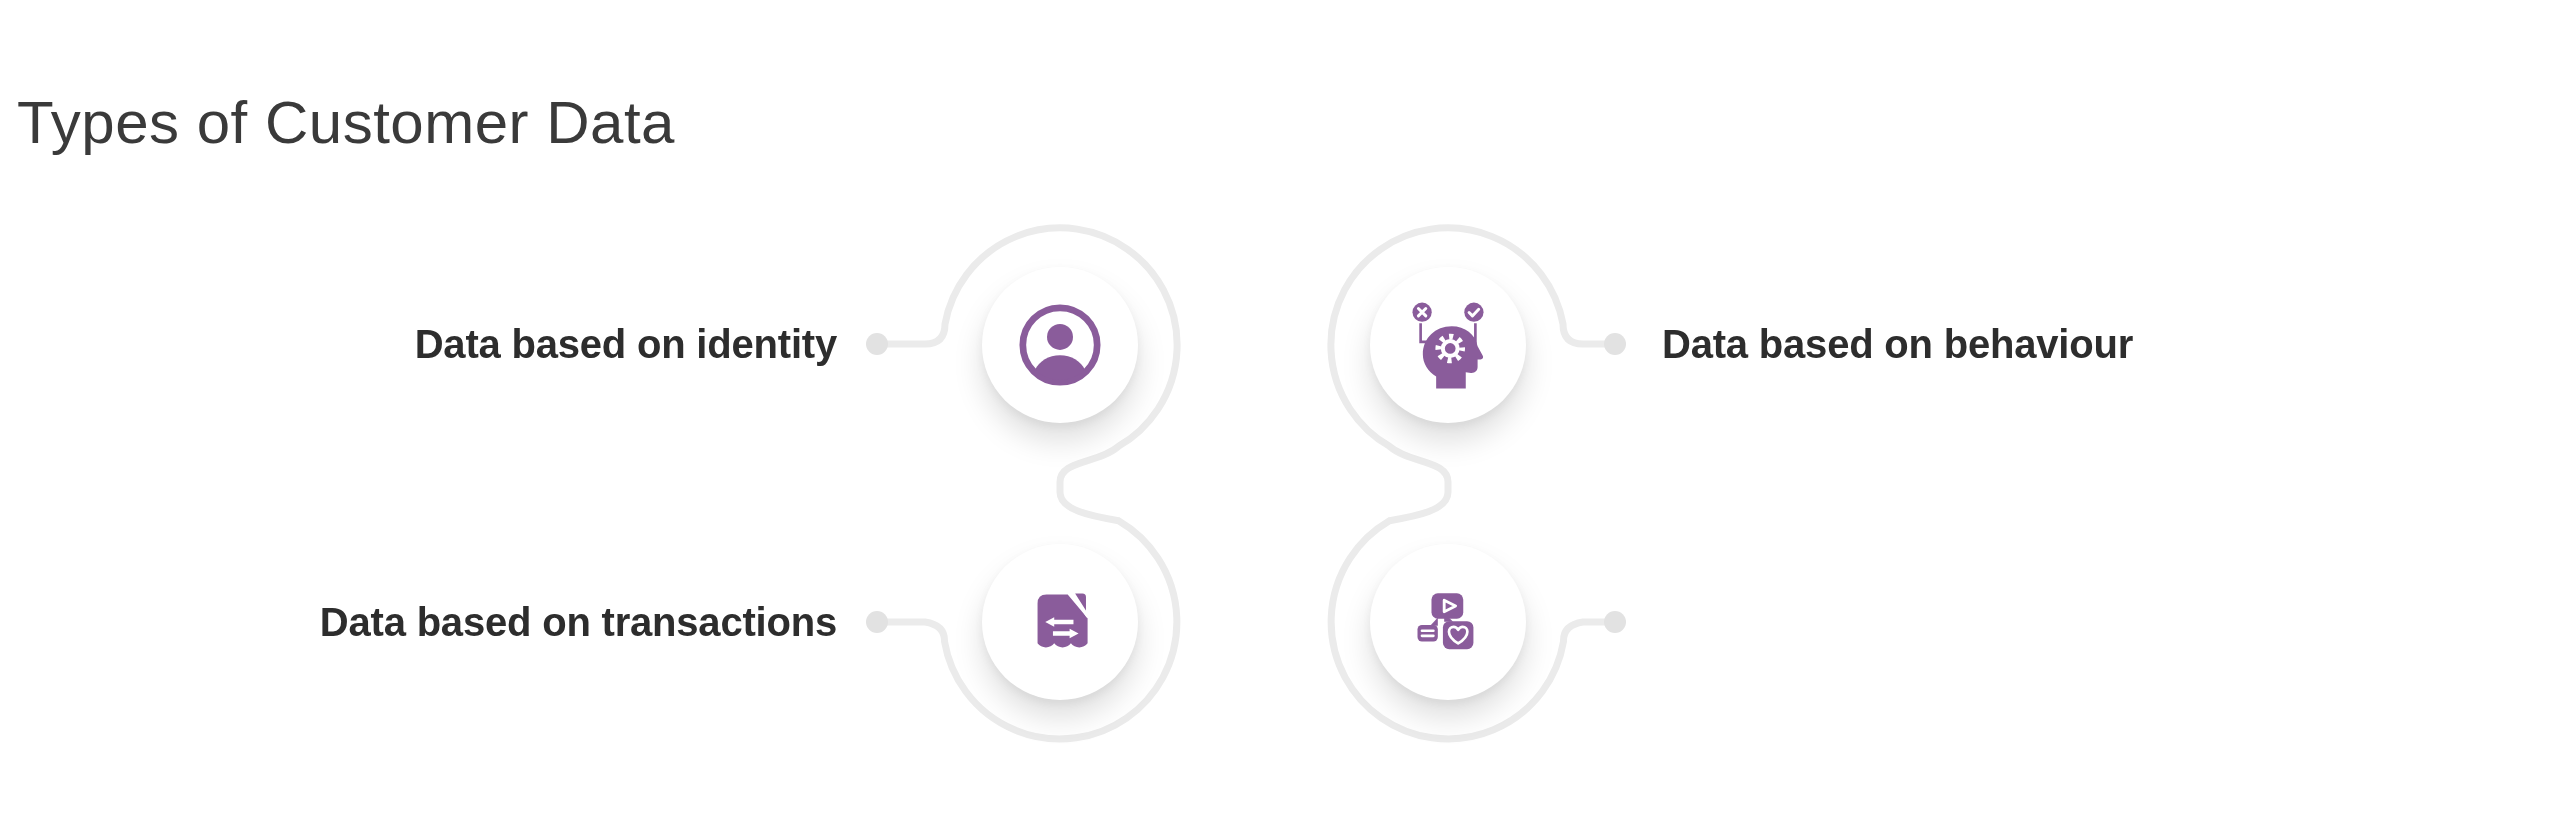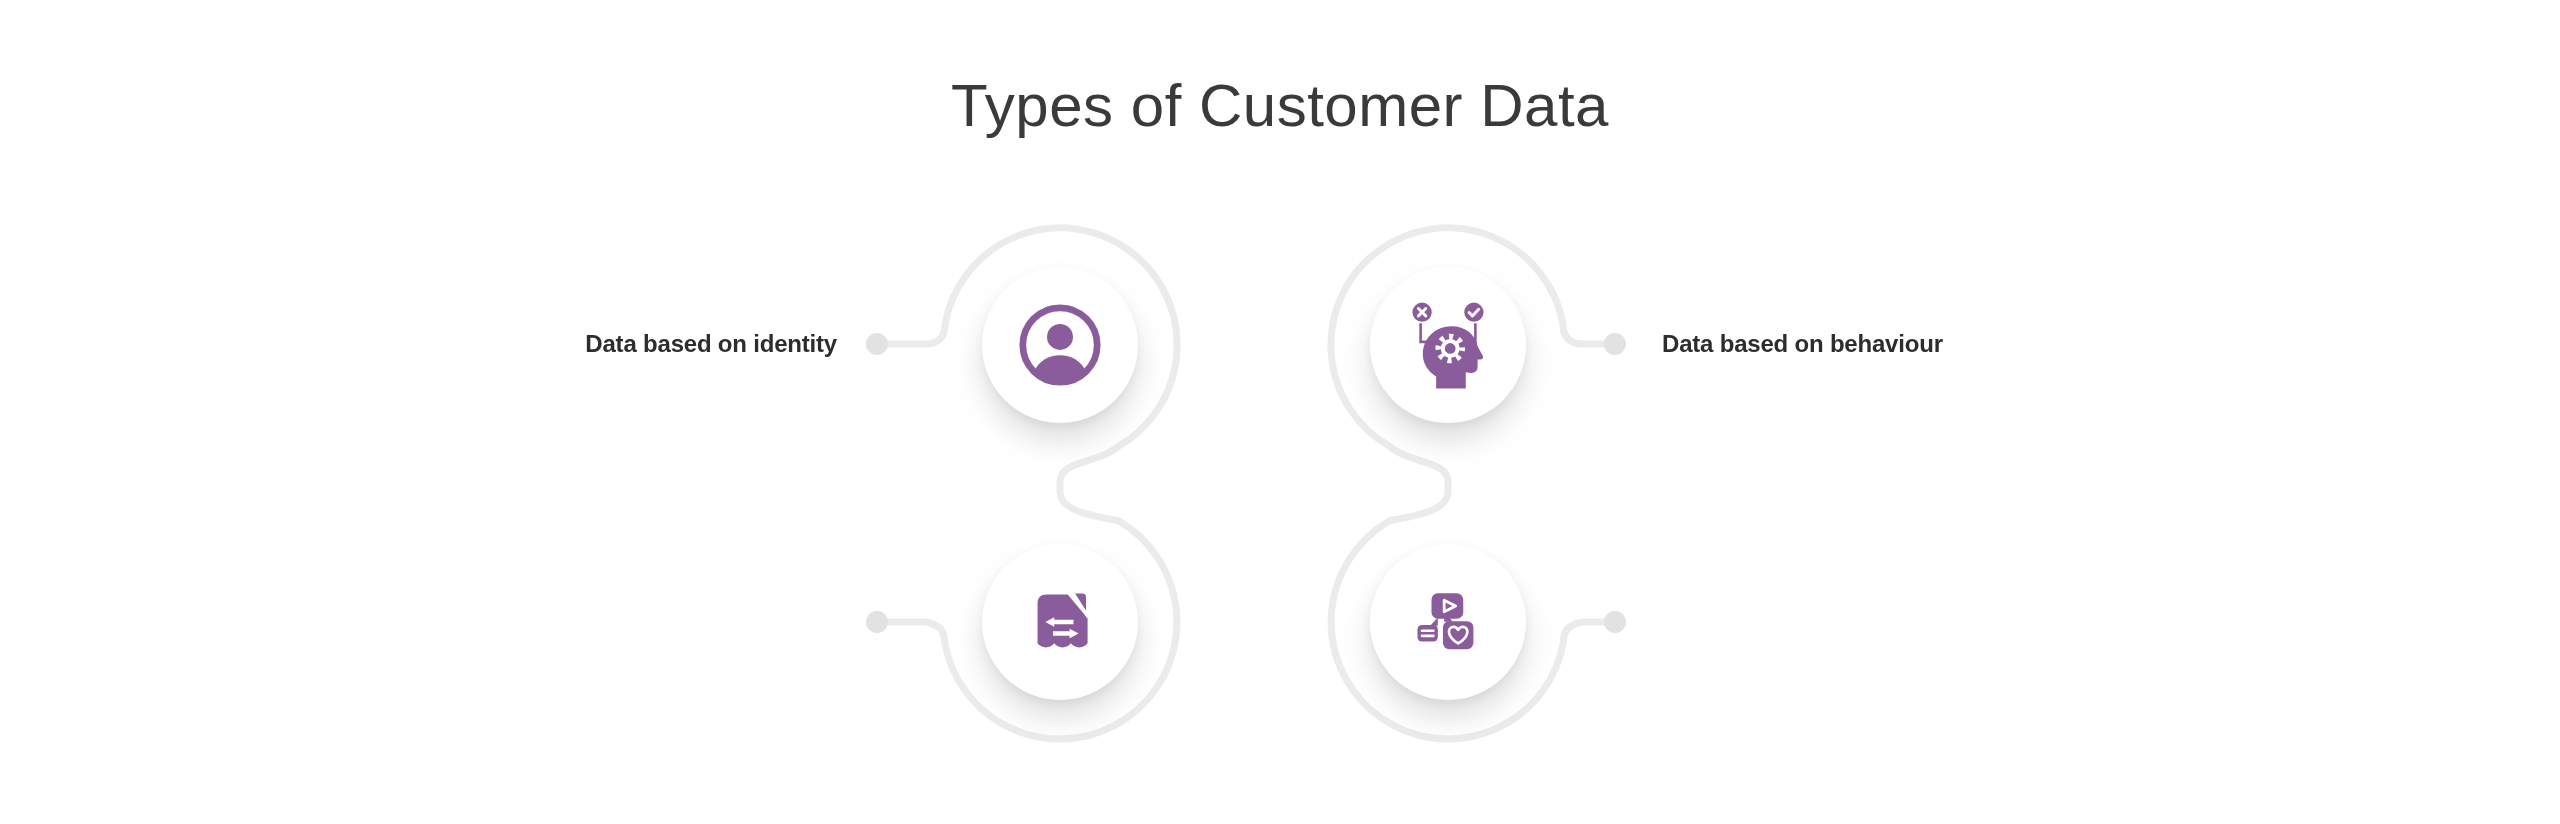--- a/index.html
+++ b/index.html
@@ -5,22 +5,21 @@
   html,body{margin:0;padding:0;background:#ffffff;}
   .stage{
     position:relative;
     width:2560px;height:824px;
     background:#ffffff;
     overflow:hidden;
     font-family:"Liberation Sans","DejaVu Sans",sans-serif;
   }
   .title{
     position:absolute;left:0;right:0;top:72px;
-    margin:0;
-    text-align:center;
+    margin:17px;
     font-size:60px;line-height:68px;
     font-weight:500;
     letter-spacing:0.5px;
     color:var(--title-color,#3a3a3a);
   }
   svg.connectors{position:absolute;left:0;top:0;}
   .connector-path{fill:none;stroke:var(--line-color,#ebebeb);stroke-width:7;}
   .connector-dot{fill:var(--dot-color,#e2e2e2);}
   .node{
     position:absolute;
@@ -29,21 +28,21 @@
     box-shadow:0 18px 30px rgba(0,0,0,0.13), 0 4px 10px rgba(0,0,0,0.05);
     display:flex;align-items:center;justify-content:center;
     color:var(--accent,#8a5c9b);
   }
   .node-tl{left:982px;top:267px}
   .node-tr{left:1370px;top:267px}
   .node-bl{left:982px;top:544px}
   .node-br{left:1370px;top:544px}
   .label{
     position:absolute;
-    font-size:24px;line-height:42px;
+    font-size:40px;line-height:42px;
     font-weight:700;
     letter-spacing:-0.2px;
     color:var(--label-color,#2d2d2d);
     white-space:nowrap;
   }
   .label-left{right:1723px;text-align:right;}
   .label-right{left:1662px;text-align:center;}
   .label-top{top:323px}
   .label-bottom{top:601px}
 </style>
@@ -113,14 +112,15 @@
       <path d="M34 53 L34 40 L22 53 Z" fill="currentColor"></path>
       <path d="M9 61 H27 M9 69 H27" stroke="#fff" stroke-width="4.2" stroke-linecap="round"></path>
       <rect x="42" y="46" width="48" height="44" rx="10" fill="currentColor"></rect>
       <path d="M44 47 L44 33 L58 47 Z" fill="currentColor"></path>
       <path d="M66 81 C55.5 74.5 51.5 68.5 51.5 62.5 C51.5 58 54.8 55 58.8 55 C61.8 55 64.4 56.8 66 59.6 C67.6 56.8 70.2 55 73.2 55 C77.2 55 80.5 58 80.5 62.5 C80.5 68.5 76.5 74.5 66 81 Z" fill="none" stroke="#fff" stroke-width="4.2" stroke-linejoin="round"></path>
     </svg>
   </div>
 
   <div class="label label-left label-top">Data based on identity</div>
   <div class="label label-right label-top">Data based on behaviour</div>
+  <div class="label label-left label-bottom">Data based on transactions</div>
 
 </div>
 
 </body></html>

